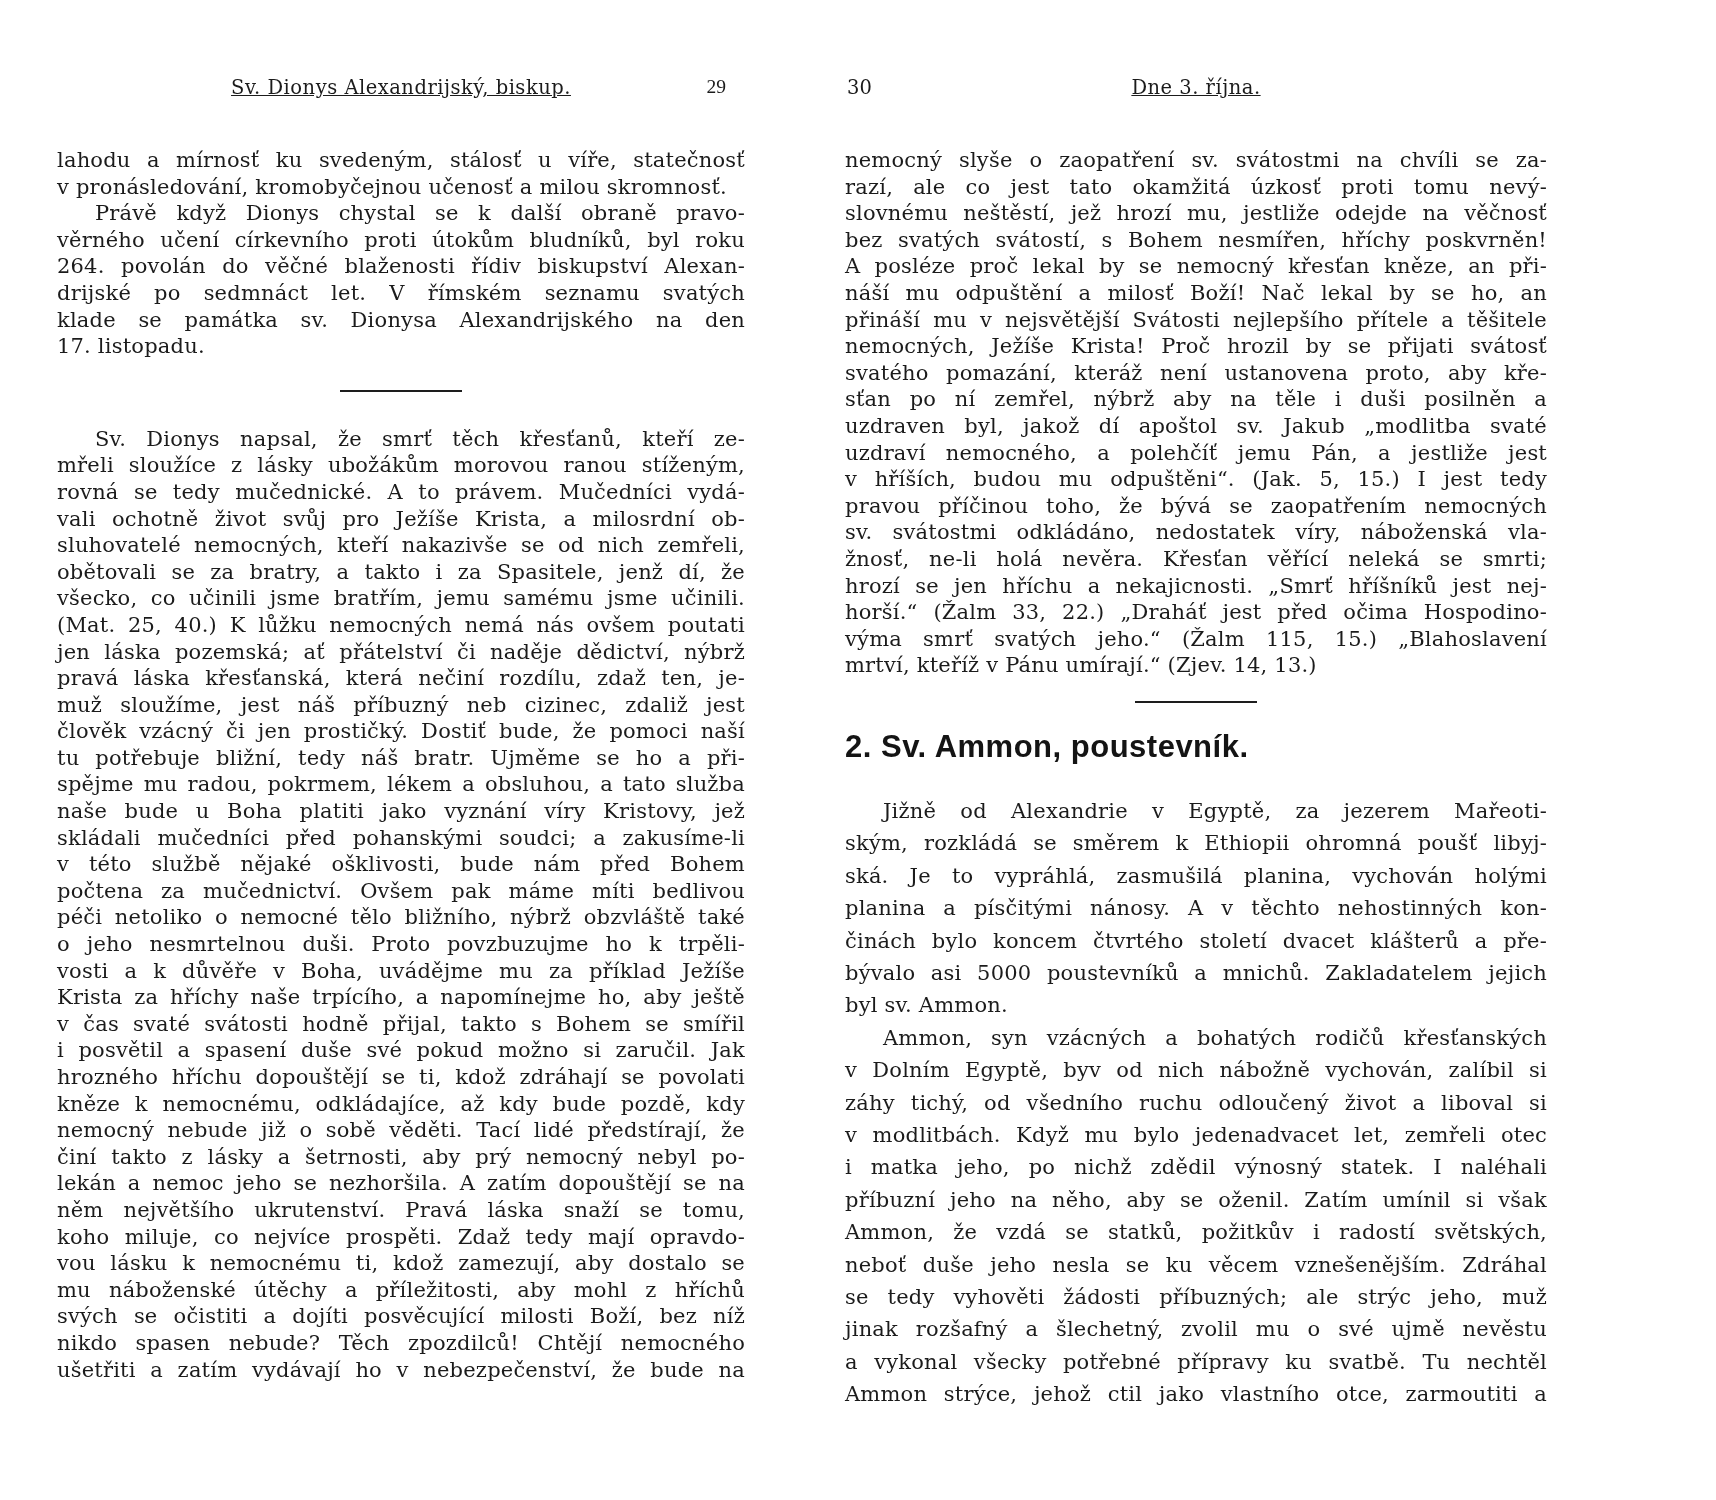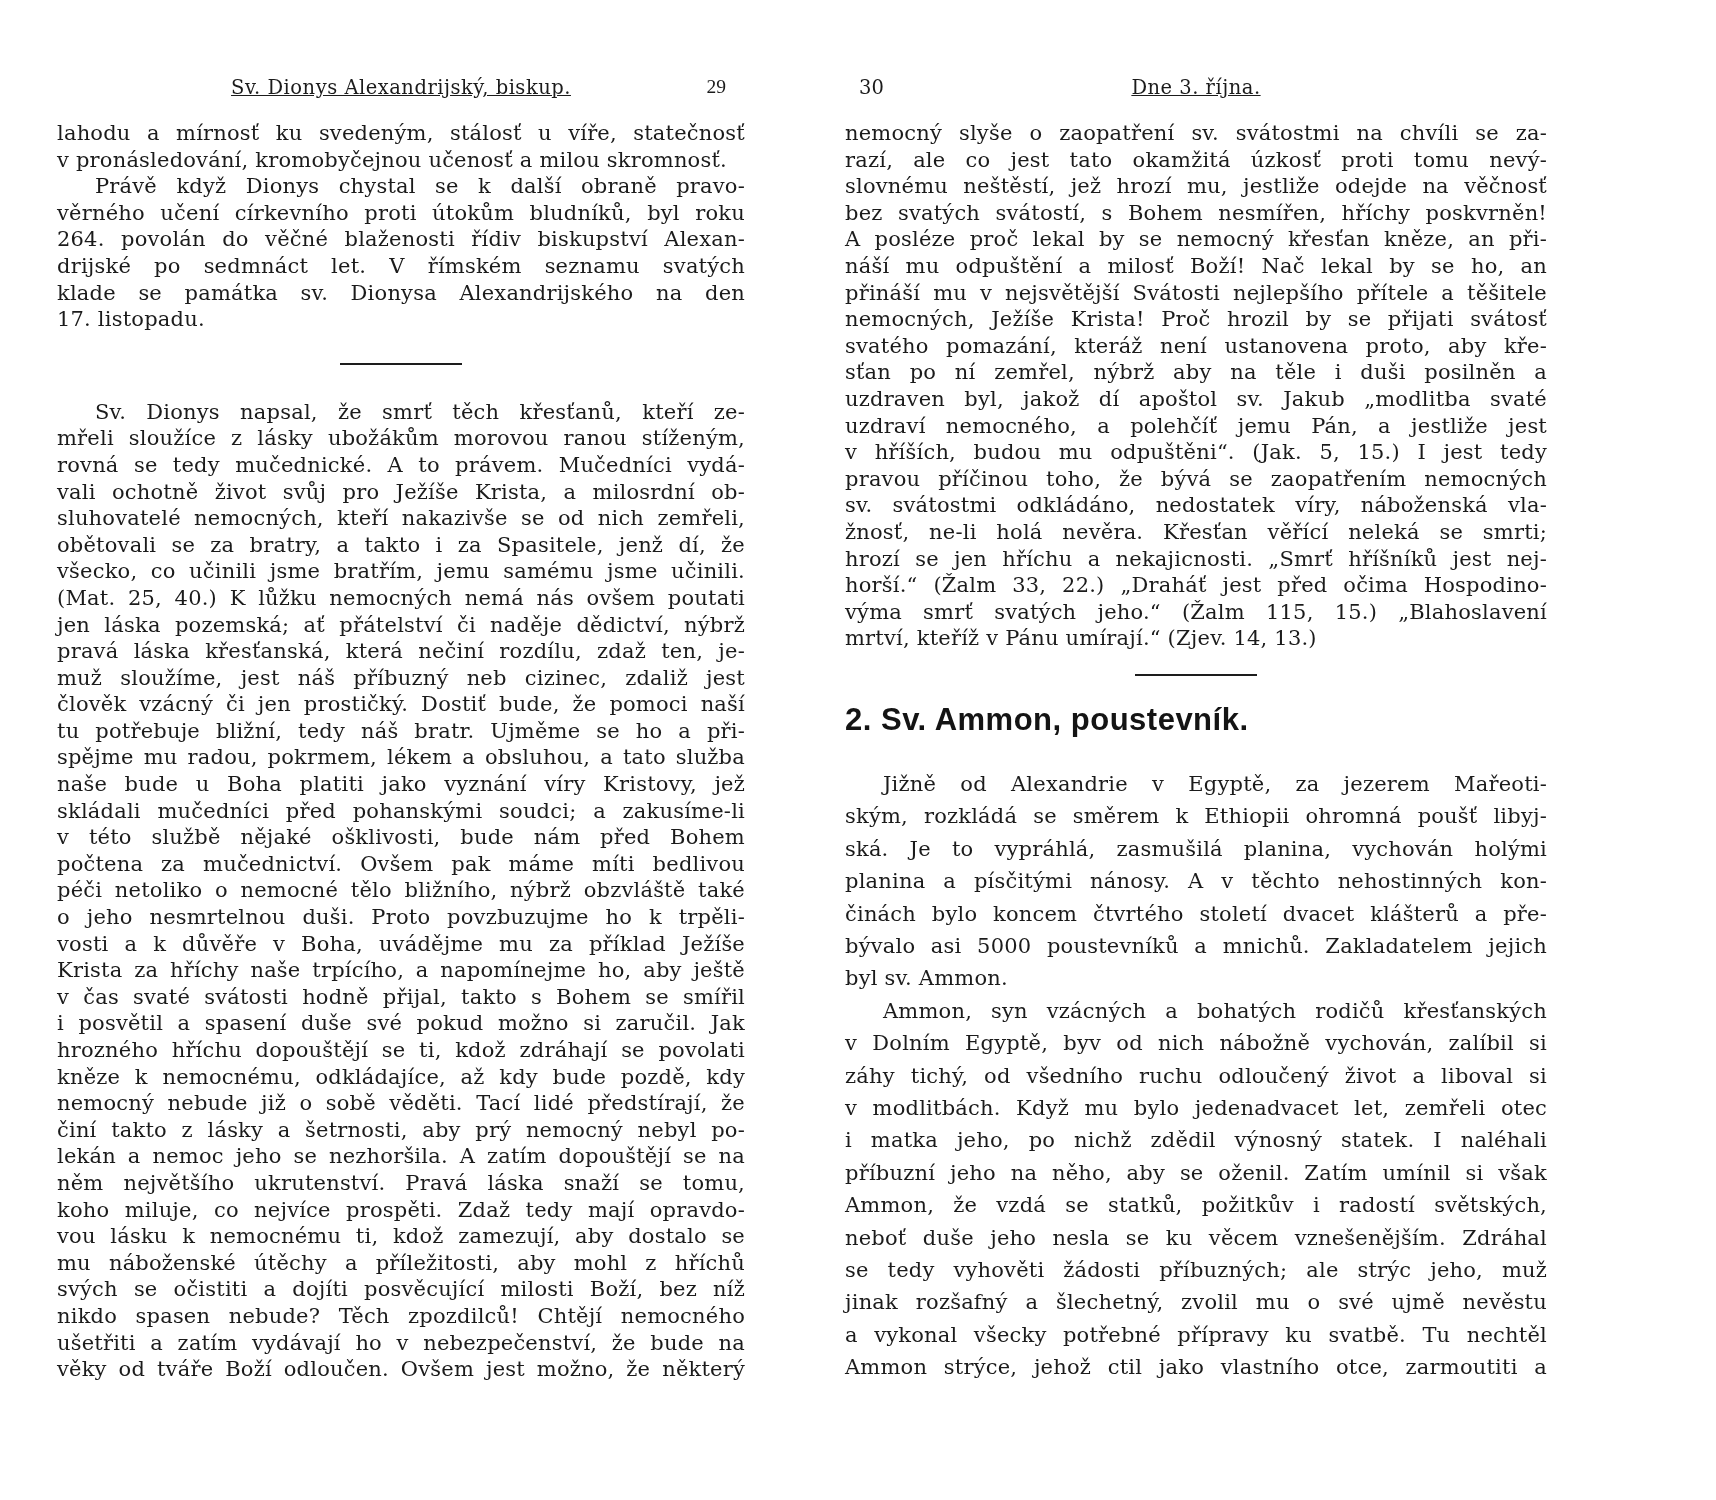--- a/index.html
+++ b/index.html
@@ -8,23 +8,23 @@
     background:#ffffff; color:#1b1b1b;
     font-family:"DejaVu Serif", serif;
   }
   .page { position:absolute; top:76px; }
   .page-left  { left:57px;  width:688px; }
   .page-right { left:845px; width:702px; }
 
   .running-header { position:relative; height:28px; font-size:19.5px; }
   .rh-center { position:absolute; left:0; right:0; text-align:center; letter-spacing:0.5px;text-decoration:underline; }
   .rh-right  { position:absolute; right:19px; top:0;font-family:Liberation Serif, serif; }
-  .rh-left   { position:absolute; left:14px;  top:0; }
+  .rh-left   { position:absolute; left:2px;  top:0; }
 
-  .page-body { margin-top:16px; }
+  .page-body { margin-top:43px; }
 
   .paragraph { margin:0; }
   .line {
     font-size:21px; line-height:26.6px;
     text-align:justify; text-align-last:justify;
     white-space:normal; letter-spacing:0.2px;
   }
   .paragraph.loose .line { line-height:32.4px; }
   .line.para-end { text-align-last:left; }
   .line.first-indent { text-indent:38px; }
@@ -99,21 +99,20 @@
           <div class="line">nemocný nebude již o sobě věděti. Tací lidé předstírají, že</div>
           <div class="line">činí takto z lásky a šetrnosti, aby prý nemocný nebyl po-</div>
           <div class="line">lekán a nemoc jeho se nezhoršila. A zatím dopouštějí se na</div>
           <div class="line">něm největšího ukrutenství. Pravá láska snaží se tomu,</div>
           <div class="line">koho miluje, co nejvíce prospěti. Zdaž tedy mají opravdo-</div>
           <div class="line">vou lásku k nemocnému ti, kdož zamezují, aby dostalo se</div>
           <div class="line">mu náboženské útěchy a příležitosti, aby mohl z hříchů</div>
           <div class="line">svých se očistiti a dojíti posvěcující milosti Boží, bez níž</div>
           <div class="line">nikdo spasen nebude? Těch zpozdilců! Chtějí nemocného</div>
           <div class="line">ušetřiti a zatím vydávají ho v nebezpečenství, že bude na</div>
-          <div class="line">věky od tváře Boží odloučen. Ovšem jest možno, že některý</div>
         </div>
       </div>
   </div>
 
   <div class="page page-right">
     <div class="running-header">
       <span class="rh-left">30</span>
       <span class="rh-center">Dne 3. října.</span>
     </div>
     <div class="page-body">

